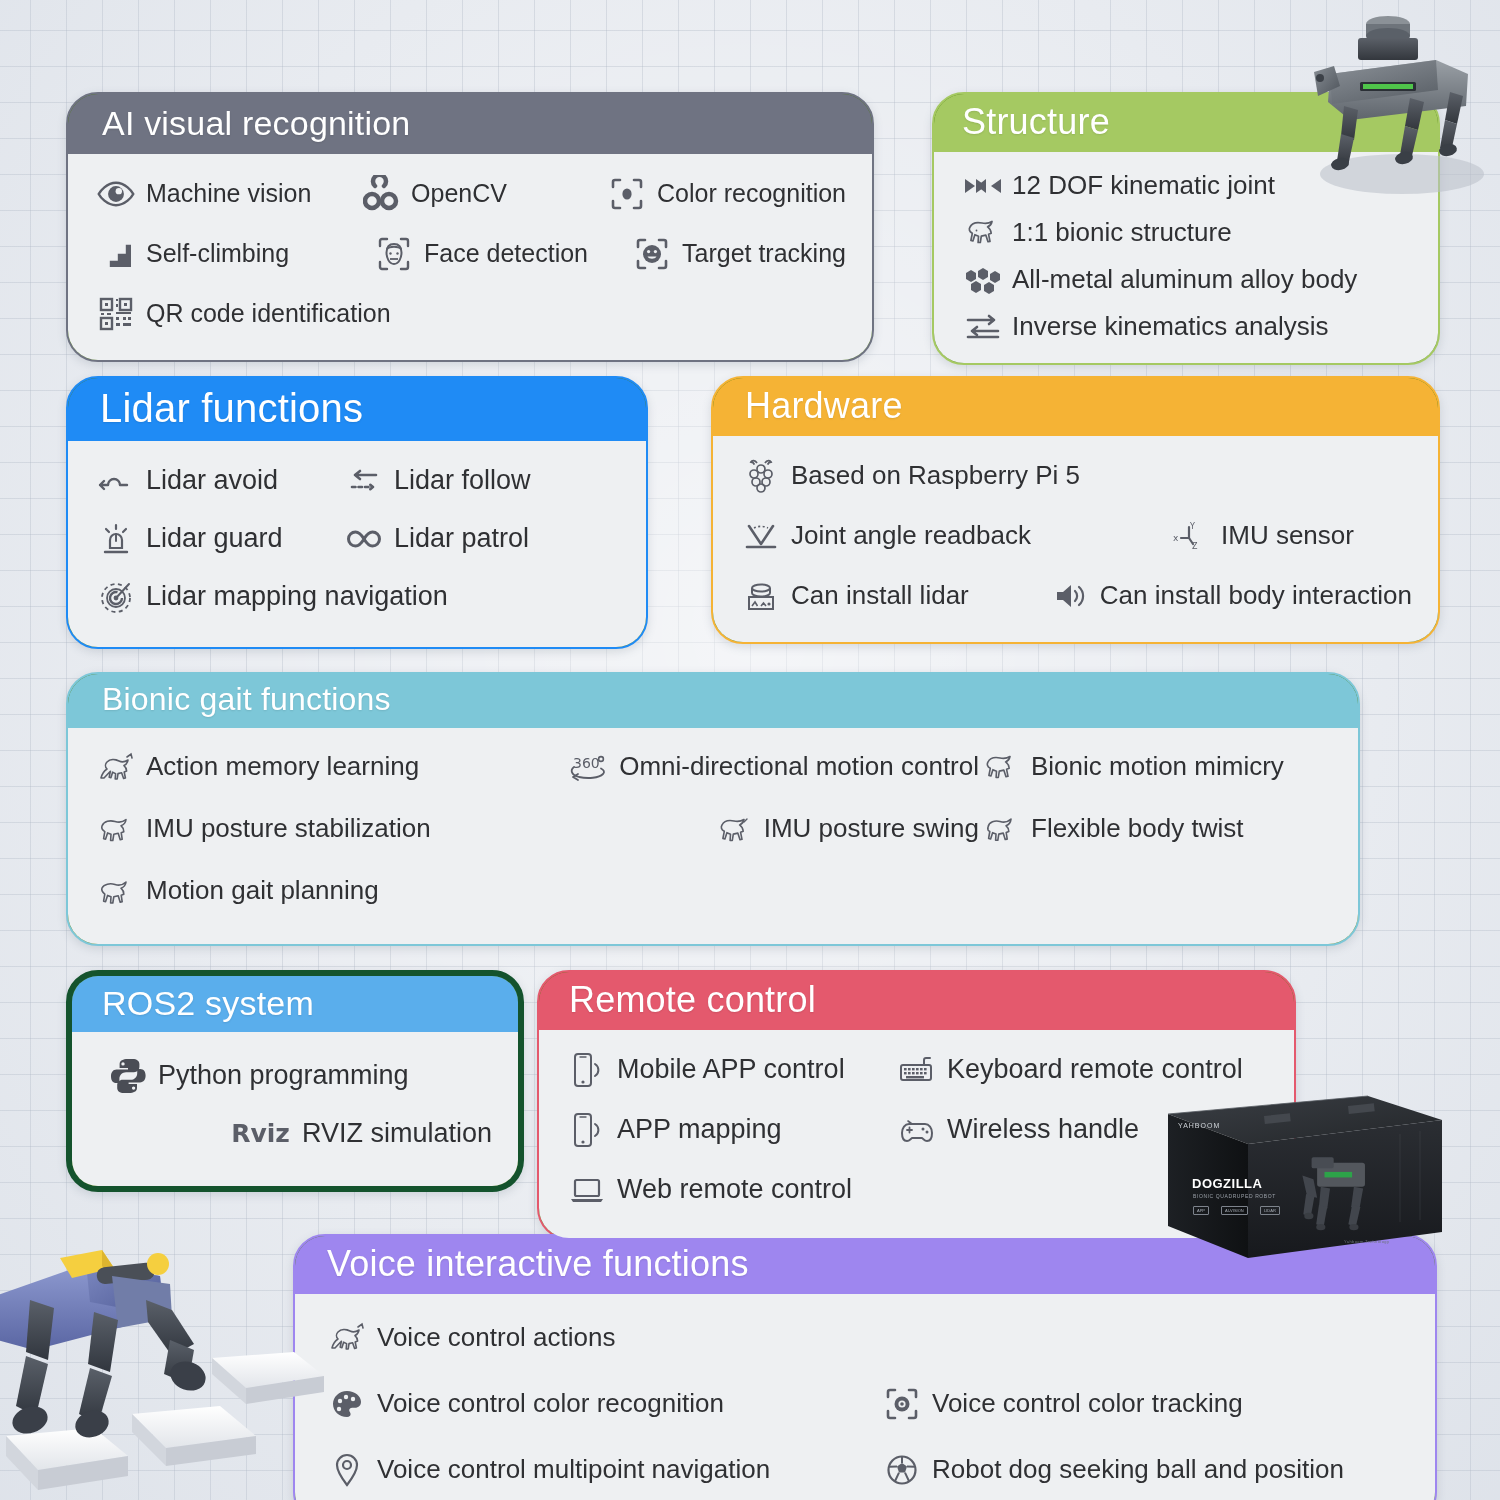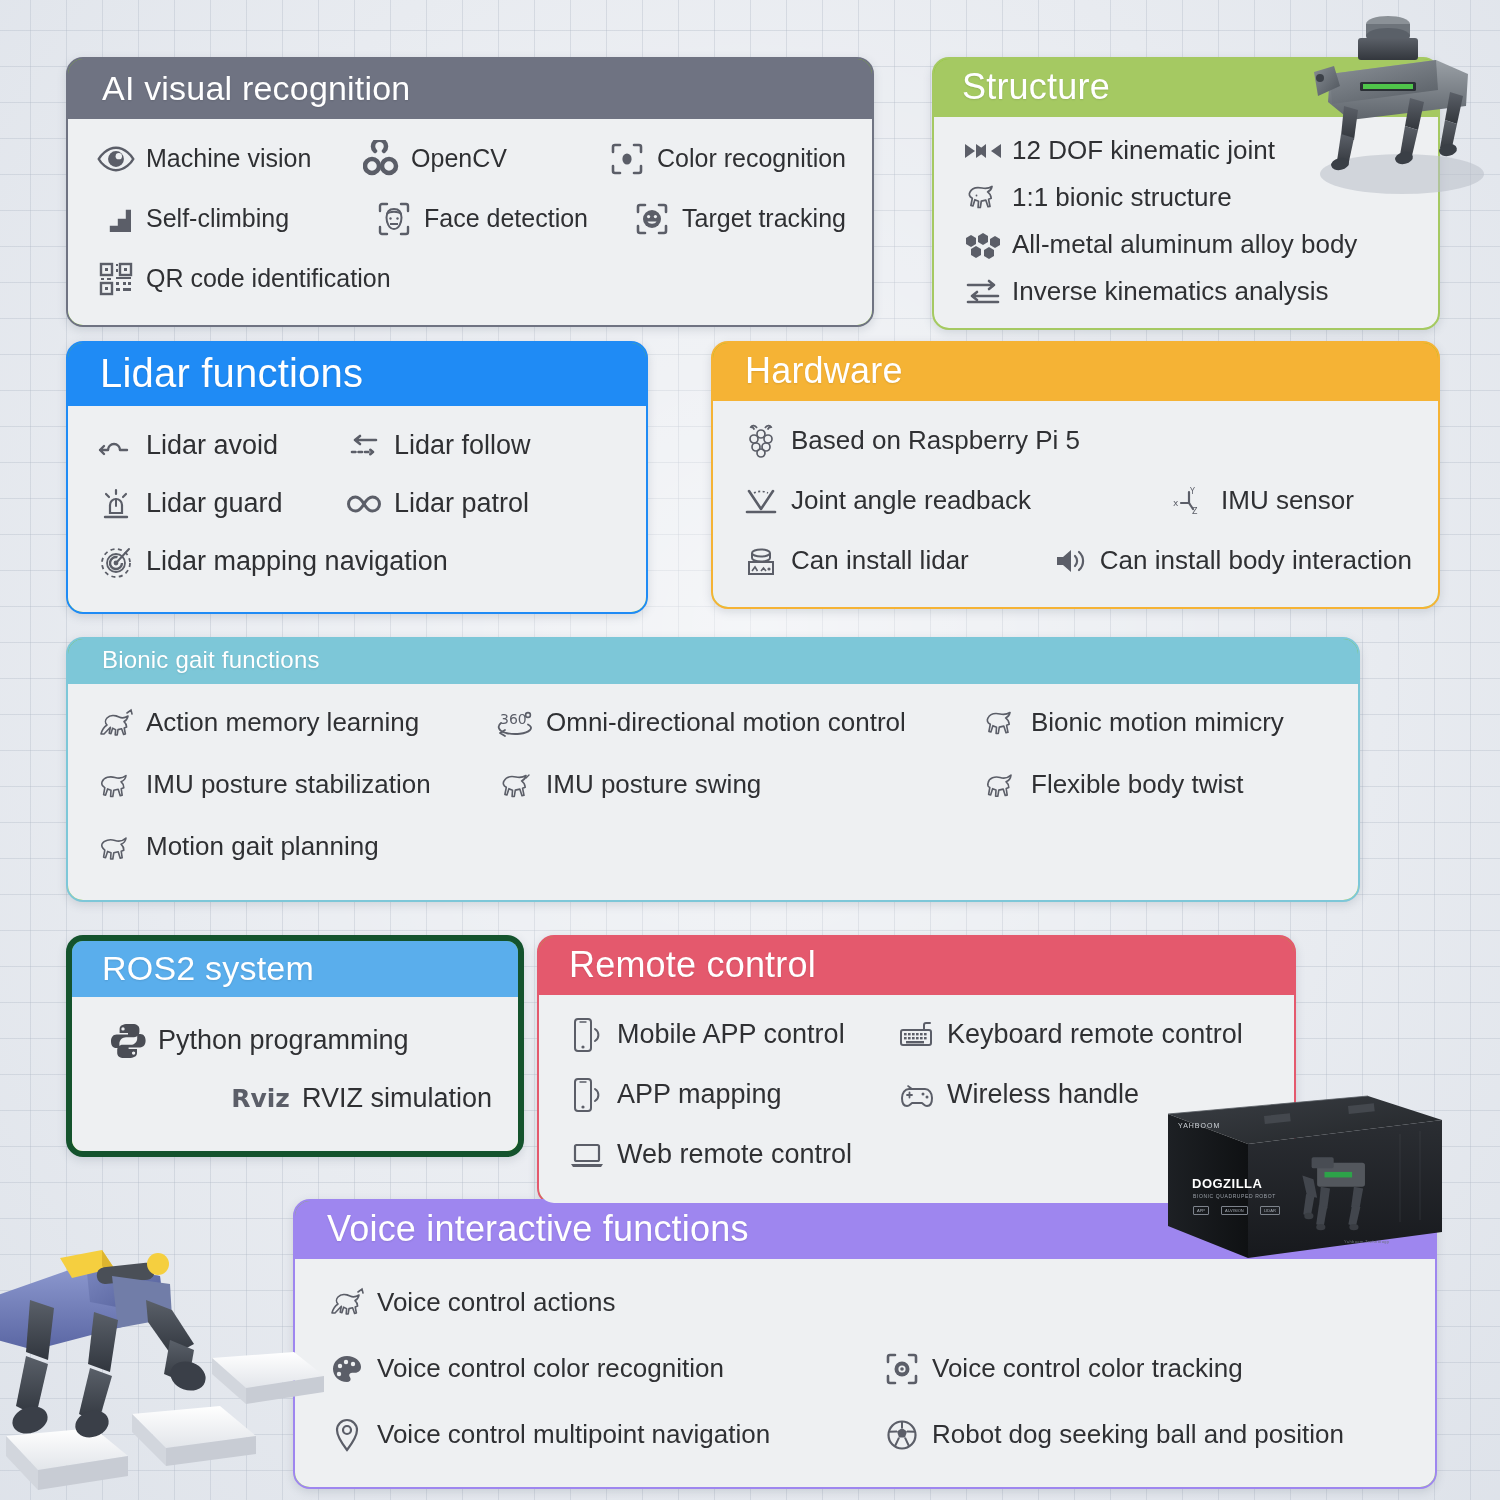--- a/index.html
+++ b/index.html
@@ -20,24 +20,25 @@
   }
   #bg-vignette{
     position:absolute;inset:0;
     background:radial-gradient(ellipse at 50% 42%, rgba(255,255,255,0.55) 0%, rgba(255,255,255,0.12) 48%, rgba(200,208,220,0.30) 100%);
     pointer-events:none;
   }
 
   
   .card{
     position:absolute;
-    border-radius:17px;
+    border-radius:32px;
     overflow:hidden;
-    background:#84cc16;
+    background:#4d7c0f;
     box-shadow:0 3px 10px rgba(80,92,112,0.18);
+    margin-top:35px;
   }
   .card .hdr{
     font-size:34px;
     color:#ffffff;
     padding:8px 0 10px 34px;
     letter-spacing:0.2px;
     line-height:1.12;
     text-shadow:0 1px 2px rgba(0,0,0,0.10);
     font-weight:400;
   }
@@ -90,21 +91,21 @@
   #card-gait     { left:66px;  top:637px;  width:1290px;}
   #card-ros2     { left:66px;  top:935px;  width:446px; }
   #card-remote   { left:537px; top:935px;  width:755px; }
   #card-voice    { left:293px; top:1199px; width:1140px;}
 
   
   #card-ai .hdr      { font-size:34px; padding-left:34px; padding-top:10px; padding-bottom:12px;}
   #card-struct .hdr  { font-size:36px; padding-left:28px;}
   #card-lidar .hdr   { font-size:40px; padding-left:32px;}
   #card-hardware .hdr{ font-size:36px; padding-left:32px;}
-  #card-gait .hdr    { font-size:24px; padding-left:34px;}
+  #card-gait .hdr    { font-size:32px; padding-left:34px;}
   #card-ros2 .hdr    { font-size:34px; padding-left:30px;}
   #card-remote .hdr  { font-size:36px; padding-left:30px;}
   #card-voice .hdr   { font-size:36px; padding-left:32px;}
 
   
   #ai-body .line{display:flex;align-items:center;margin-bottom:16px;}
   #ai-body .line:last-child{margin-bottom:2px;}
   #ai-body .col1{width:278px;}
   #ai-body .col2{width:258px;}
 
@@ -123,21 +124,21 @@
   
   #hw-body .line{display:flex;align-items:center;margin-bottom:16px;}
   #hw-body .line:last-child{margin-bottom:2px;}
   #hw-body .col1{width:430px;}
   #hw-body .feat{font-size:26px;}
 
   
   #gait-body .line{display:flex;align-items:center;margin-bottom:18px;}
   #gait-body .line:last-child{margin-bottom:8px;}
   #gait-body .col1{width:400px;}
-  #gait-body .col2{width:485px;}
+  #gait-body .col2{width:485px;justify-content:flex-end;}
   #gait-body .feat{font-size:26px;}
 
   
   #ros2-body{padding-top:22px;padding-bottom:30px;padding-left:34px;}
   #ros2-body .feat{font-size:27px;margin-bottom:14px;}
   #ros2-body .feat:last-child{margin-bottom:0;justify-content:flex-end;}
 
   
   #rem-body .line{display:flex;align-items:center;margin-bottom:16px;}
   #rem-body .line:last-child{margin-bottom:4px;}

